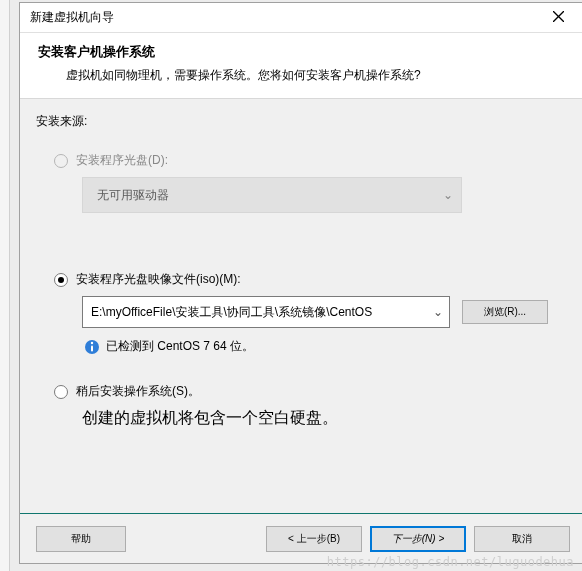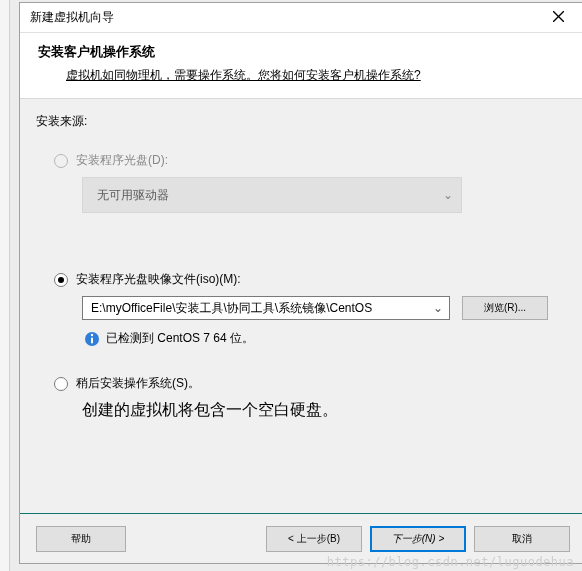--- a/index.html
+++ b/index.html
@@ -60,21 +60,20 @@
   .header-title {
     font-weight: 700;
     font-size: 13px;
     margin-bottom: 6px;
     color: #000;
   }
   .header-sub {
     margin-left: 28px;
     font-size: 12px;
     color: #000;
-    text-decoration: underline;
   }
   .content {
     flex: 1;
     background: #f0f0f0;
     padding: 14px 16px 10px 16px;
     position: relative;
   }
   .group-label {
     font-size: 12px;
     color: #000;
@@ -127,21 +126,21 @@
     color: #888;
   }
   .file-row {
     margin: 8px 0 0 46px;
     display: flex;
     align-items: center;
     gap: 12px;
   }
   .file-input {
     width: 368px;
-    height: 24px;
+    height: 32px;
     background: #ffffff;
     border: 1px solid #7a7a7a;
     display: flex;
     align-items: center;
     padding: 0 6px 0 8px;
     font-size: 12px;
     color: #000;
   }
   .file-input .val {
     flex: 1;

